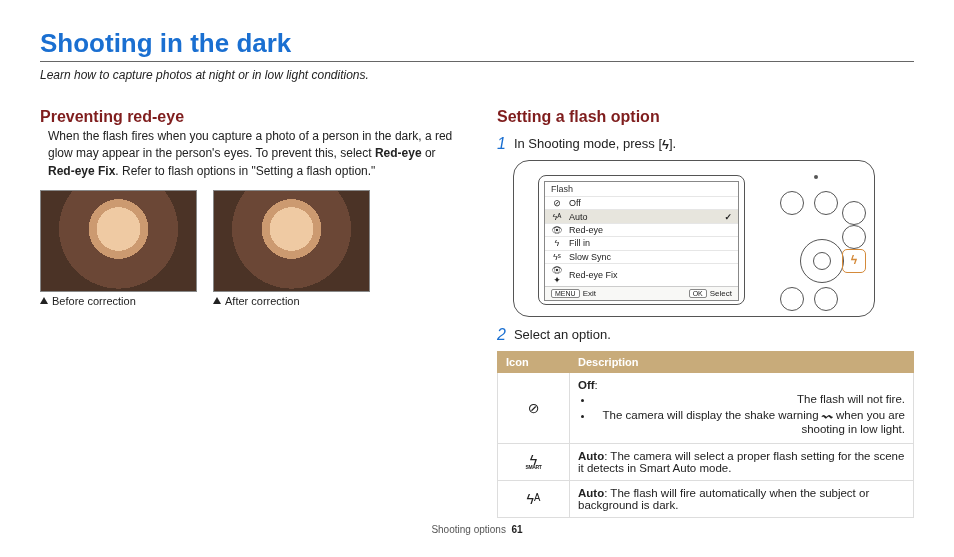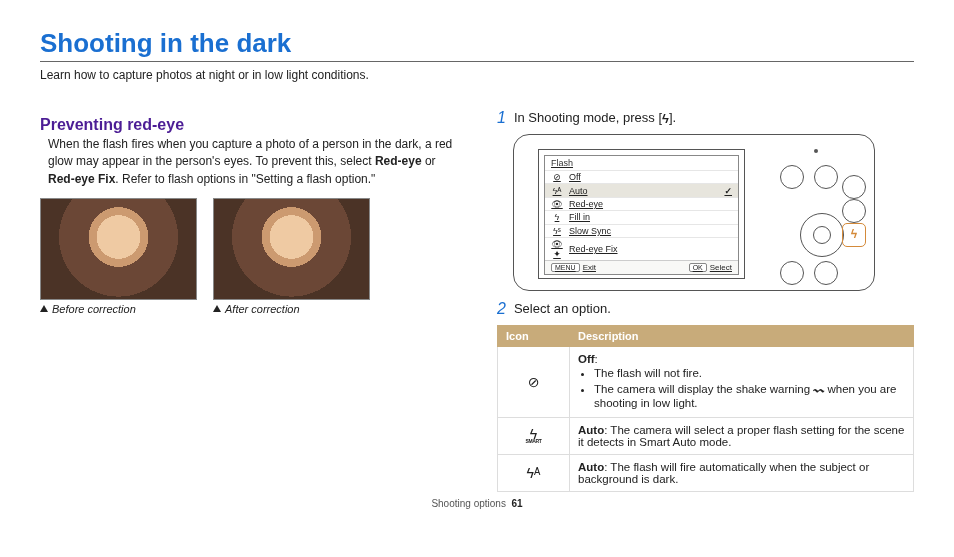--- a/index.html
+++ b/index.html
@@ -20,47 +20,48 @@
     margin: 0 0 2px 0;
   }
   .rule {
     border: none;
     border-top: 1px solid #666;
     margin: 2px 0 6px 0;
   }
   .intro {
     font-size: 12px;
     margin: 0 0 18px 0;
+    font-style: italic;
   }
   .columns {
     display: flex;
     gap: 40px;
   }
   .col {
     flex: 1;
     min-width: 0;
   }
   .section-title {
-    color: #4c1d95;
+    color: #7f1d1d;
     font-size: 16px;
     font-weight: 600;
-    margin: 16px 0 2px 0;
+    margin: 8px 0 2px 0;
   }
   .body-text {
     font-size: 12px;
     line-height: 1.45;
     margin: 0 0 10px 8px;
   }
   .body-text b { font-weight: 700; }
   .photo-row {
     display: flex;
     gap: 18px;
     margin-top: 8px;
   }
-  .photo-block { width: 155px; font-style: italic; }
+  .photo-block { width: 155px; }
   .photo {
     width: 155px;
     height: 100px;
     background: radial-gradient(circle at 50% 38%, #efcaa3 0 22%, #cc9a70 22% 30%, #6b4736 30% 60%, #4b3326 60% 100%);
     border: 1px solid #888;
   }
   .caption {
     font-size: 11px;
     margin-top: 3px;
   }
@@ -102,23 +103,22 @@
     border-radius: 16px;
     position: relative;
     margin: 4px 0 4px 16px;
     background: #fff;
   }
   .cam-screen {
     position: absolute;
     left: 24px; top: 14px;
     width: 205px; height: 128px;
     border: 1.5px solid #555;
-    border-radius: 0;
+    border-radius: 8px;
     overflow: hidden;
-    text-decoration: underline;
   }
   .cam-inner {
     margin: 5px;
     border: 1px solid #888;
     height: calc(100% - 10px);
     display: flex;
     flex-direction: column;
     font-size: 9px;
   }
   .menu-header {
@@ -218,20 +218,21 @@
     vertical-align: top;
   }
   .flash-tbl td.icon-cell {
     text-align: center;
     vertical-align: middle;
     font-size: 14px;
   }
   .flash-tbl ul {
     margin: 2px 0 0 0;
     padding-left: 16px;
+    text-align: right;
   }
   .flash-tbl li { margin: 2px 0; }
   .shake-icon {
     display: inline-block;
     font-size: 11px;
     vertical-align: -1px;
   }
   .footer {
     text-align: center;
     font-size: 10px;
@@ -274,20 +275,21 @@
         <div class="photo-block">
           <div class="photo"></div>
           <div class="caption">
             <span class="tri"></span><span>After correction</span>
           </div>
         </div>
       </div>
     </div>
 
     <div class="col">
+      <h2 class="section-title">Setting a flash option</h2>
 
       <div class="step-line">
         <span class="step-num-it">1</span>
         <span>
           <span>In Shooting mode, press [</span><span class="bolt-icon">ϟ</span><span>].</span>
         </span>
       </div>
 
       <div class="camera">
         <div class="cam-screen">

